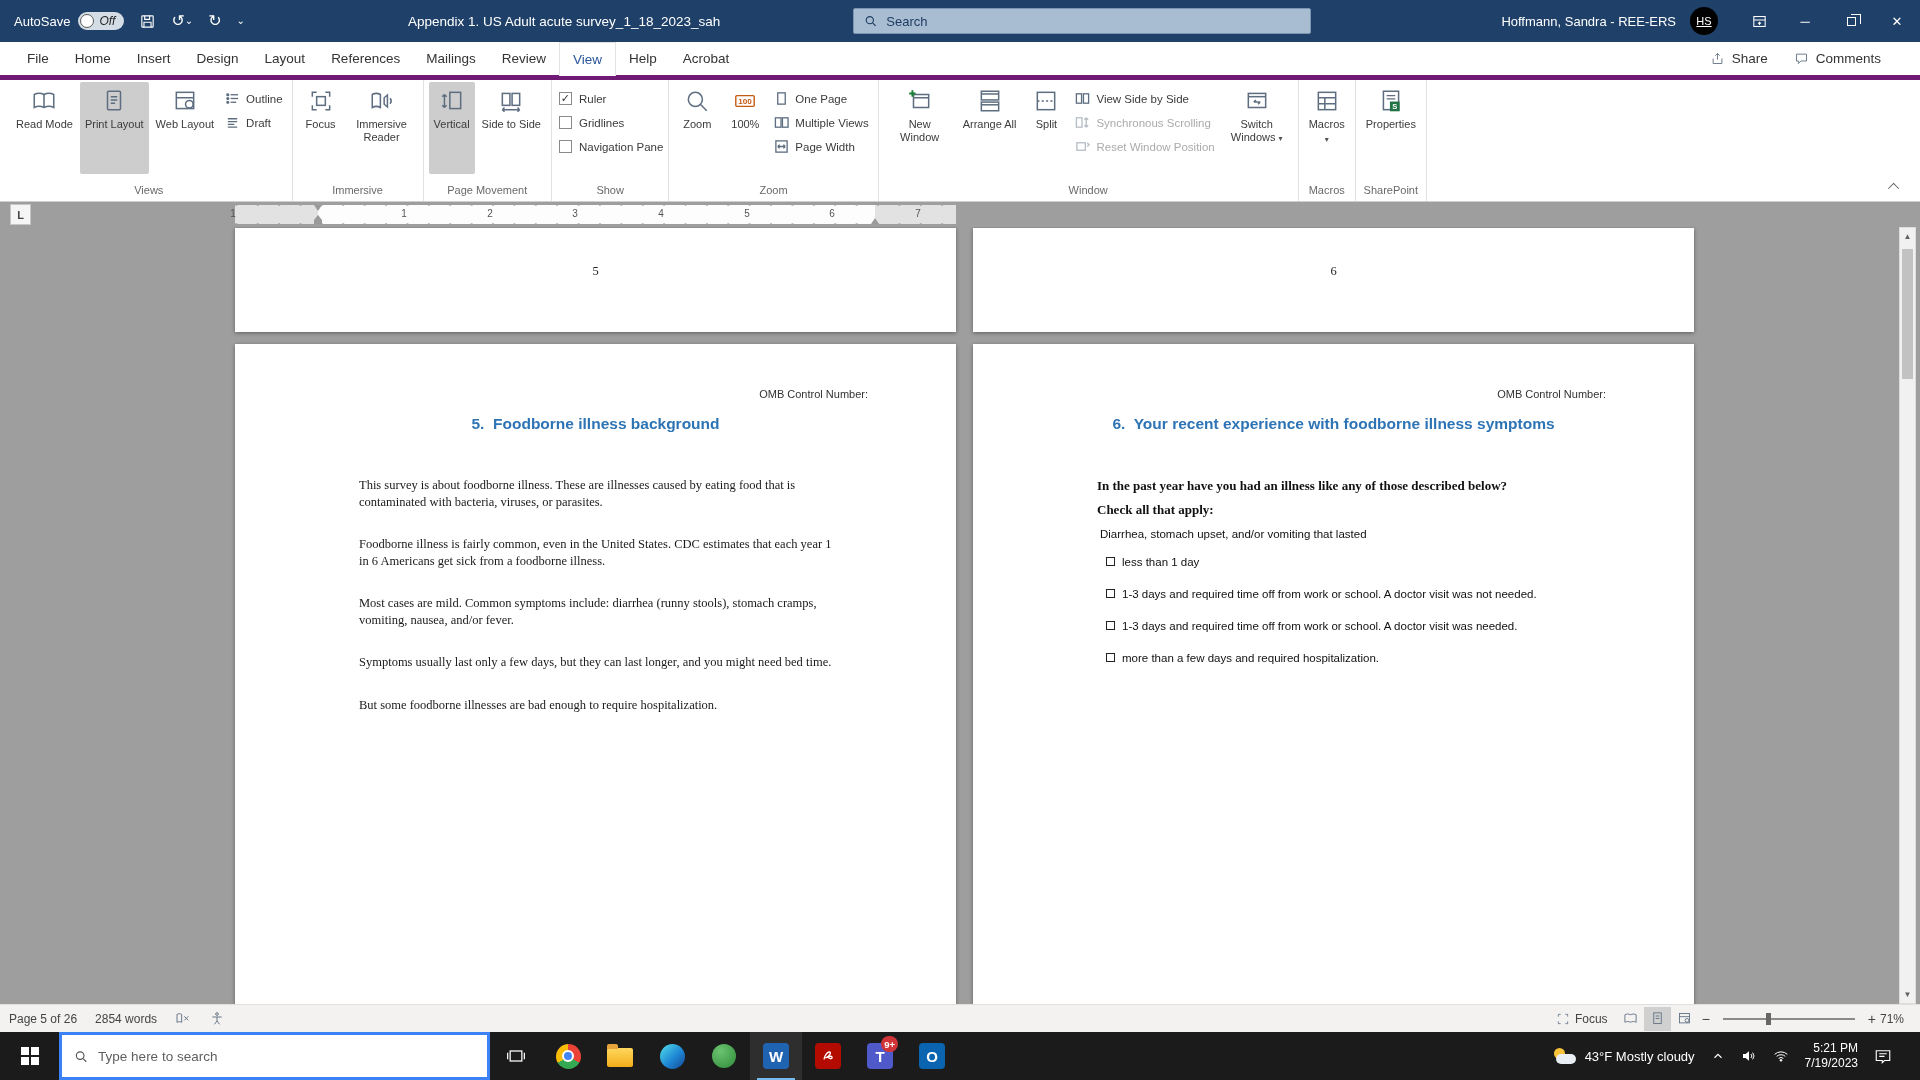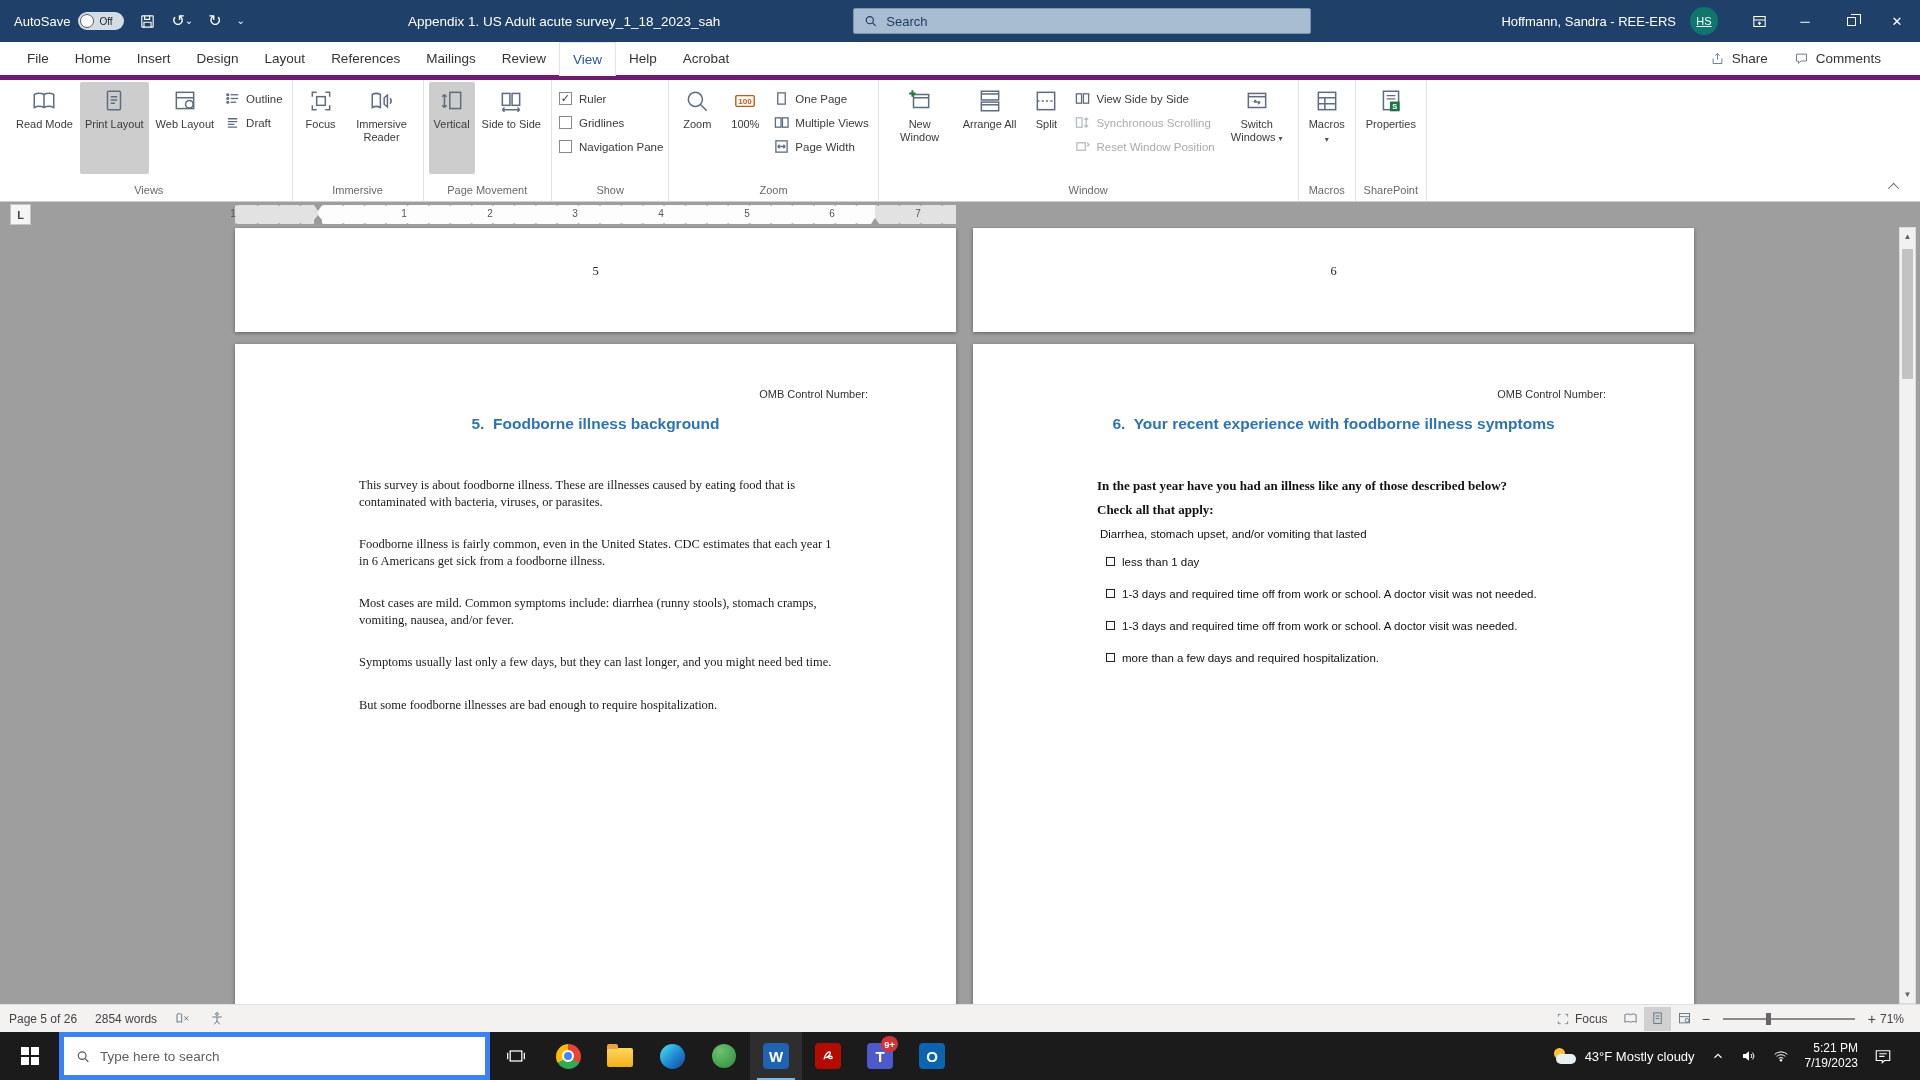--- a/index.html
+++ b/index.html
@@ -5,31 +5,31 @@
   * { margin:0; padding:0; box-sizing:border-box; }
   html,body { width:1920px; height:1080px; overflow:hidden; }
   body { position:relative; font-family:"Liberation Sans",sans-serif; background:#9e9e9e; }
 
   
   .titlebar { position:absolute; top:0; left:0; width:1920px; height:42px; background:#1f4068; color:#fff; font-size:13px; }
   .tb-left { position:absolute; left:14px; top:0; height:42px; display:flex; align-items:center; gap:15px; }
   .autosave { display:flex; align-items:center; gap:8px; }
   .toggle { width:46px; height:18px; border-radius:9px; background:#d4dde6; display:flex; align-items:center; gap:5px; padding:2px 6px 2px 2px; }
   .knob { width:14px; height:14px; border-radius:50%; background:#fff; border:1px solid #5a5a5a; flex:none; }
-  .toggle-state { font-size:10px; color:#222; }
+  .toggle-state { font-size:12px; color:#222;font-style:italic; }
   .qat-btn { display:flex; align-items:center; justify-content:center; color:#fff; }
   .glyph15 { font-size:16px; line-height:16px; }
   .glyph10 { font-size:10px; line-height:10px; }
   .doc-title { position:absolute; left:408px; top:0; height:42px; display:flex; align-items:center; font-size:13.5px; color:#fff; }
   .tb-search { position:absolute; left:853px; top:8px; width:458px; height:26px; background:#a8bdd2; border:1px solid #7c96b2; border-radius:2px; display:flex; align-items:center; gap:9px; padding:0 10px; }
   .tb-search input { border:none; outline:none; background:transparent; font-size:13px; color:#16324f; width:100%; font-family:"Liberation Sans",sans-serif; }
   .tb-search input::placeholder { color:#1c3a5e; }
   .tb-right { position:absolute; right:0; top:0; height:42px; display:flex; align-items:center; }
   .user-name { margin-right:14px; font-size:13px; }
-  .avatar { width:28px; height:28px; border-radius:50%; background:#0f766e; display:flex; align-items:center; justify-content:center; font-size:11px; margin-right:18px;text-decoration:underline; }
+  .avatar { width:28px; height:28px; border-radius:50%; background:#000000; display:flex; align-items:center; justify-content:center; font-size:11px; margin-right:18px;text-decoration:underline; }
   .win-btn { width:46px; height:42px; display:flex; align-items:center; justify-content:center; color:#fff; }
   .restore-sq { width:9px; height:9px; border:1px solid #fff; position:relative; background:transparent; }
   .restore-sq::before { content:''; position:absolute; top:-4px; left:3px; width:9px; height:9px; border:1px solid #fff; border-bottom:none; border-left:none; }
 
   
   .tabrow { position:absolute; top:42px; left:0; width:1920px; height:38px; background:#fff; display:flex; align-items:stretch; padding-left:14px; border-bottom:5px solid #701a75; }
   .rtab { padding:0 13px; display:flex; align-items:center; font-size:13.5px; color:#333; }
   .rtab.active { color:#2b579a; background:#fff; border:1px solid #e3e3e3; border-bottom:1px solid #fff; margin-bottom:-1px; }
   .tabrow-right { margin-left:auto; display:flex; align-items:center; gap:26px; padding-right:39px; }
   .pill-btn { display:flex; align-items:center; gap:7px; color:#333; font-size:13.5px; }
@@ -102,21 +102,21 @@
   .ztrack { width:132px; height:2px; background:#8a8a8a; position:relative; margin:0 9px; }
   .zthumb { position:absolute; left:33%; top:-5px; width:5px; height:12px; background:#666; }
   .zbtn { font-size:14px; color:#444; padding:0 4px; }
   .zpct { width:40px; text-align:left; padding-right:24px; }
 
   
   .taskbar { position:absolute; top:1032px; left:0; width:1920px; height:48px; background:#1b1b1b; display:flex; align-items:stretch; color:#fff; }
   .start { width:59px; display:flex; align-items:center; justify-content:center; }
   .winlogo { display:grid; grid-template-columns:8px 8px; grid-template-rows:8px 8px; gap:2px; }
   .winlogo span { background:#fff; }
-  .tsk-search { width:431px; background:#fff; border:5px solid #3b82f6; display:flex; align-items:center; gap:10px; padding:0 12px; }
+  .tsk-search { width:431px; background:#fff; border:3px solid #3b82f6; display:flex; align-items:center; gap:10px; padding:0 12px; }
   .tsk-search input { border:none; outline:none; font-size:13.5px; color:#444; width:100%; font-family:"Liberation Sans",sans-serif; }
   .tsk-search input::placeholder { color:#5f5f5f; }
   .tb-app { width:52px; height:48px; display:flex; align-items:center; justify-content:center; position:relative; }
   .tb-app.active { background:#2e2e2e; }
   .tb-app.active::after { content:''; position:absolute; bottom:0; left:7px; right:7px; height:2px; background:#76b9ed; }
   .tile { width:26px; height:26px; border-radius:4px; display:flex; align-items:center; justify-content:center; color:#fff; font-weight:bold; font-size:15px; }
   .tile.word { background:#2063b0; }
   .tile.acrobat { background:#b30b00; }
   .tile.teams { background:#5059c9; }
   .tile.outlook { background:#0a64b0; }

